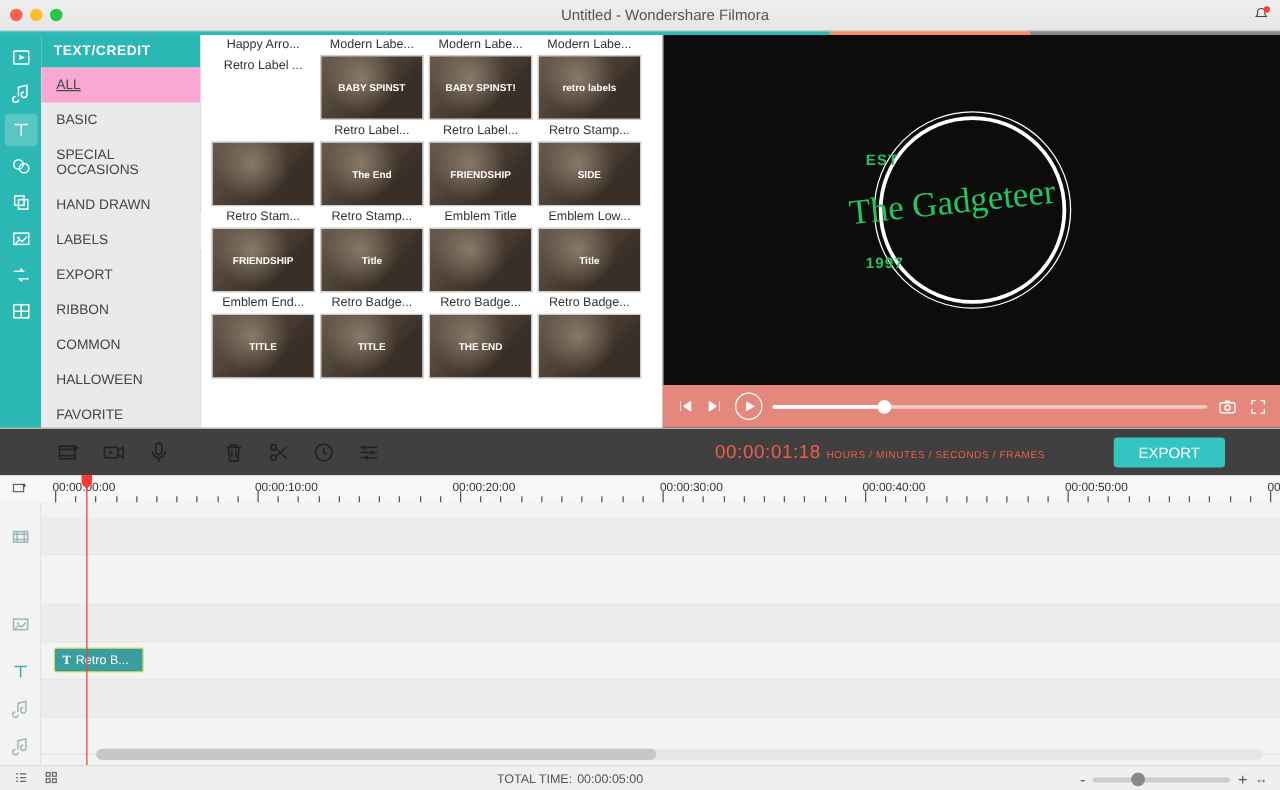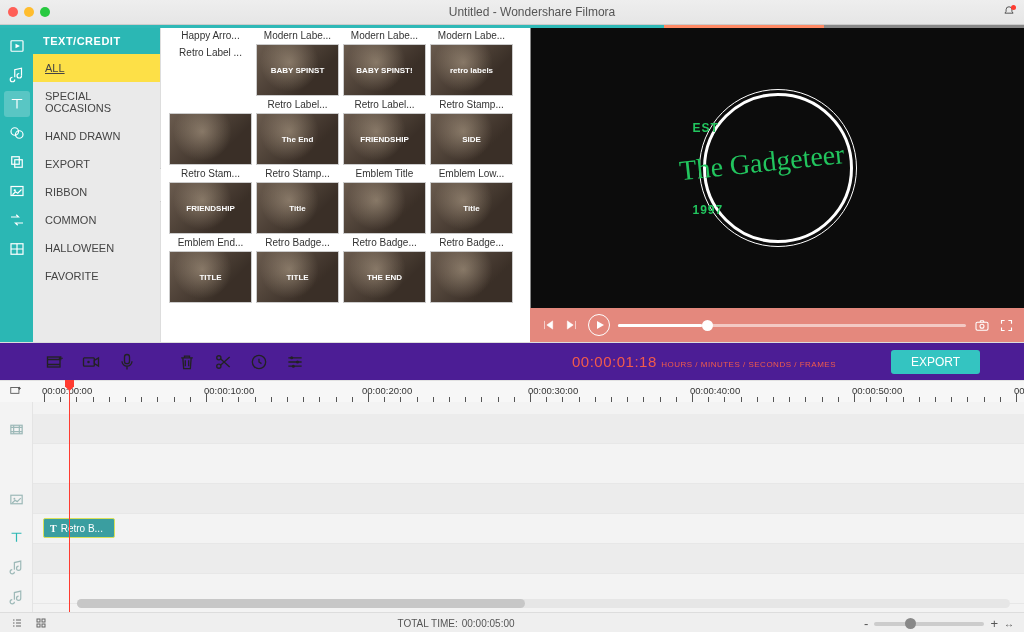--- a/index.html
+++ b/index.html
@@ -24,21 +24,21 @@
 .toolcol { width:33px; background:#2bb7b4; display:flex; flex-direction:column; align-items:center; padding-top:5px; gap:3px; }
 .toolcol .tbtn { width:26px; height:26px; display:flex; align-items:center; justify-content:center; color:#fff; cursor:pointer; border-radius:3px; }
 .toolcol .tbtn.active { background: rgba(255,255,255,0.22); }
 .toolcol svg { width:18px; height:18px; stroke:#fff; fill:none; stroke-width:1.6; }
 
 
 .catpanel { width: 128px; background:#eaeaea; border-right:1px solid #ddd; display:flex; flex-direction:column; }
 .cathead { background:#2bb7b4; color:#fff; font-size:11px; font-weight:600; letter-spacing:0.5px; padding:7px 10px; }
 .catlist { flex:1; overflow:hidden; }
 .catitem { font-size:11px; color:#444; padding:8px 12px; cursor:pointer; }
-.catitem.active{background:#fde047;text-decoration:underline;}
+.catitem.active{background:#f9a8d4;text-decoration:underline;}
 .collapse-handle { position:absolute; width:10px; height:34px; background:#eaeaea; border:1px solid #ccc; border-left:none; display:flex;align-items:center;justify-content:center; font-size:9px; color:#777; cursor:pointer; }
 
 
 .gallery { flex:1; background:#fff; overflow:hidden; position:relative; }
 .grow { display:flex; padding: 0 6px; }
 .gcell { width:83px; margin: 3px 2px 0; text-align:center; }
 .gcell .thumb { width:83px; height:52px; background:linear-gradient(135deg,#6a5b4e 0%,#3a2f27 70%); border:1px solid #ccc; position:relative; display:flex; align-items:center; justify-content:center; color:#fff; font-size:8px; font-weight:600; cursor:pointer; overflow:hidden;}
 .gcell .thumb::before{content:"";position:absolute;inset:0;background:radial-gradient(circle at 40% 35%, rgba(240,220,190,0.35) 0%, transparent 50%);}
 .gcell .cap { font-size:10px; color:#333; margin-top:3px; white-space:nowrap; overflow:hidden; text-overflow:ellipsis; }
 .grow.head { padding-top:2px; }
@@ -57,21 +57,21 @@
 .pcanvas .badge .script{position:absolute;top:62px;left:-14px;right:-14px;font-family:"Brush Script MT","Segoe Script",cursive;font-size:28px;transform:rotate(-6deg);}
 .pbar { height:34px; background:#e4887d; display:flex; align-items:center; padding:0 10px; gap:8px; color:#fff; }
 .pbar .icn{width:16px;height:16px;display:flex;align-items:center;justify-content:center;cursor:pointer;}
 .pbar .play{width:22px;height:22px;border:1.5px solid #fff;border-radius:50%;display:flex;align-items:center;justify-content:center;}
 .pbar .play::before{content:"";border-left:7px solid #fff;border-top:4px solid transparent;border-bottom:4px solid transparent;margin-left:2px;}
 .pbar .track{flex:1;height:3px;background:rgba(255,255,255,0.55);border-radius:2px;position:relative;}
 .pbar .track .prog{position:absolute;left:0;top:0;height:100%;width:24%;background:#fff;border-radius:2px;}
 .pbar .track .knob{position:absolute;left:24%;top:-4px;width:11px;height:11px;background:#fff;border-radius:50%;}
 
 
-.editrow { height:38px; background:#4c1d95; border-top:1px solid #ddd; display:flex; align-items:center; padding:0 44px 0 44px; gap:14px; }
+.editrow { height:38px; background:#404040; border-top:1px solid #ddd; display:flex; align-items:center; padding:0 44px 0 44px; gap:14px; }
 .editrow .ebtn{width:22px;height:22px;display:flex;align-items:center;justify-content:center;cursor:pointer;color:#222;}
 .editrow .ebtn svg{width:20px;height:20px;stroke:#222;fill:none;stroke-width:1.6;}
 .timecode { margin-left:auto; font-size:15px; color:#f25b4b; font-weight:400; letter-spacing:0.5px; }
 .exportbtn { margin-left:auto; background:#34c4c1;color:#fff;border:none;border-radius:3px; padding:5px 20px;font-size:12px;cursor:pointer;font-weight:500;}
 
 
 .ruler { height:22px; background:#f7f7f7; border-top:1px solid #e2e2e2; display:flex; align-items:flex-end; position:relative; font-size:9px; color:#333; padding-left:44px;}
 .ruler .ticks{position:absolute; left:44px; right:8px; bottom:0; height:14px;}
 .ruler .mlabel{position:absolute;bottom:6px;font-size:9.5px;}
 .ruler .tick{position:absolute;bottom:0;width:1px;height:5px;background:#555;}
@@ -174,22 +174,24 @@
           <rect x="4" y="5" width="16" height="14"></rect>
           <path d="M12 5v14M4 12h16"></path>
         </svg>
       </div>
   </div>
 
   <div class="catpanel" style="position:relative;">
     <div class="cathead">TEXT/CREDIT</div>
     <div class="catlist" id="catlist">
         <div class="catitem active">ALL</div>
+        <div class="catitem">BASIC</div>
         <div class="catitem">SPECIAL OCCASIONS</div>
         <div class="catitem">HAND DRAWN</div>
+        <div class="catitem">LABELS</div>
         <div class="catitem">EXPORT</div>
         <div class="catitem">RIBBON</div>
         <div class="catitem">COMMON</div>
         <div class="catitem">HALLOWEEN</div>
         <div class="catitem">FAVORITE</div>
       </div>
     <div class="collapse-handle" style="right:-10px;top:140px;">◂</div>
   </div>
 
   <div class="gallery">

